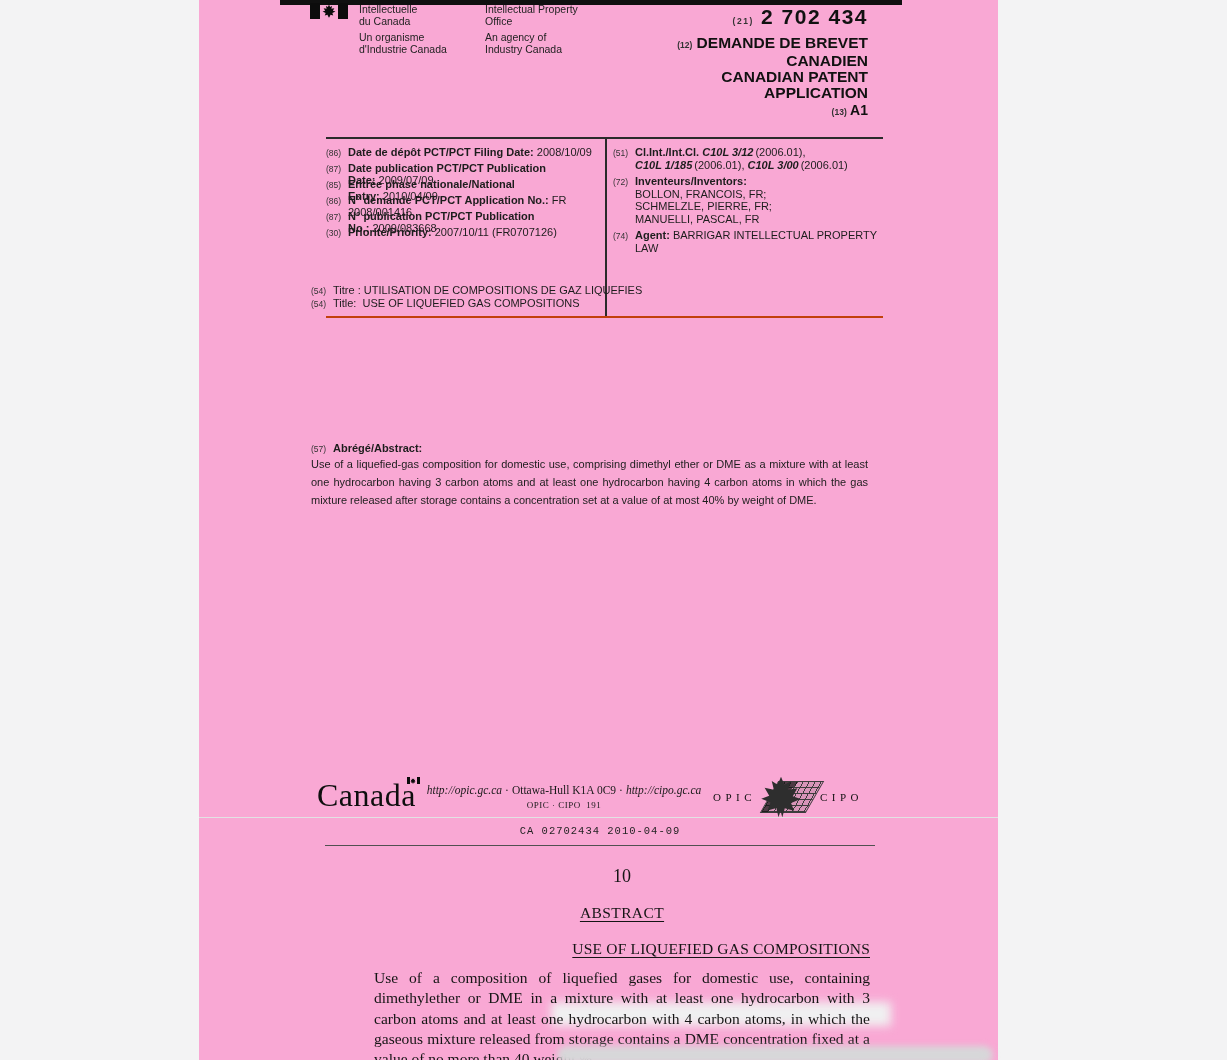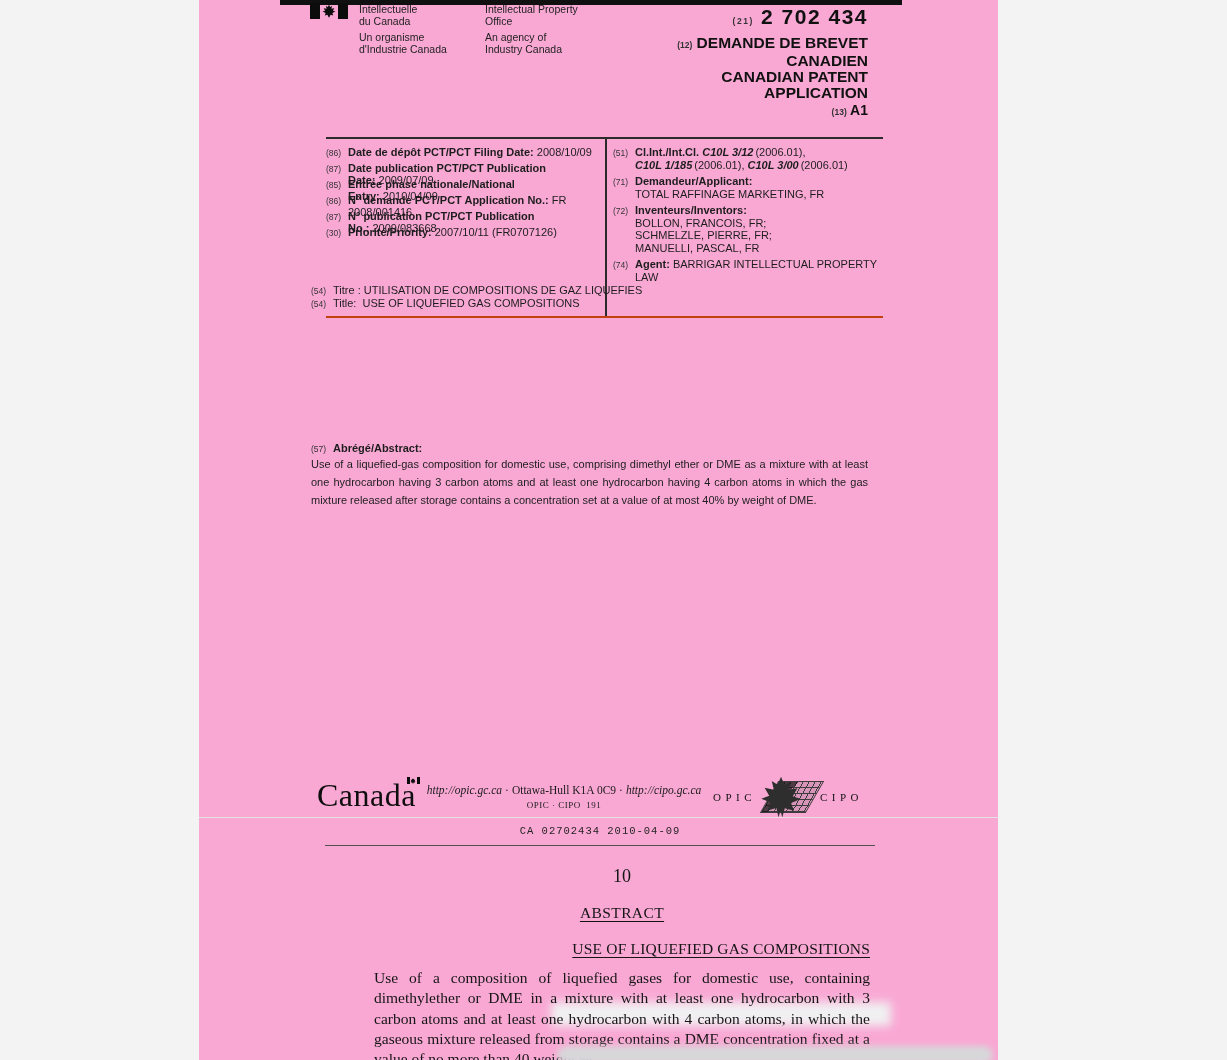--- a/index.html
+++ b/index.html
@@ -177,27 +177,20 @@
       <div class="brow">
         <span class="code">(51)</span>
         <div class="btext">
           <b>Cl.Int./Int.Cl.</b>
           <span class="cls">C10L 3/12</span><span>(2006.01),</span><br>
           <span class="cls">C10L 1/185</span><span>(2006.01),</span>
           <span class="cls">C10L 3/00</span><span>(2006.01)</span>
         </div>
       </div>
       <div class="brow">
-        <span class="code">(71)</span>
-        <div class="btext">
-          <b>Demandeur/Applicant:</b><br>
-          <span>TOTAL RAFFINAGE MARKETING, FR</span>
-        </div>
-      </div>
-      <div class="brow">
         <span class="code">(72)</span>
         <div class="btext">
           <b>Inventeurs/Inventors:</b><br>
           <span>BOLLON, FRANCOIS, FR;</span><br>
           <span>SCHMELZLE, PIERRE, FR;</span><br>
           <span>MANUELLI, PASCAL, FR</span>
         </div>
       </div>
       <div class="brow">
         <span class="code">(74)</span>

